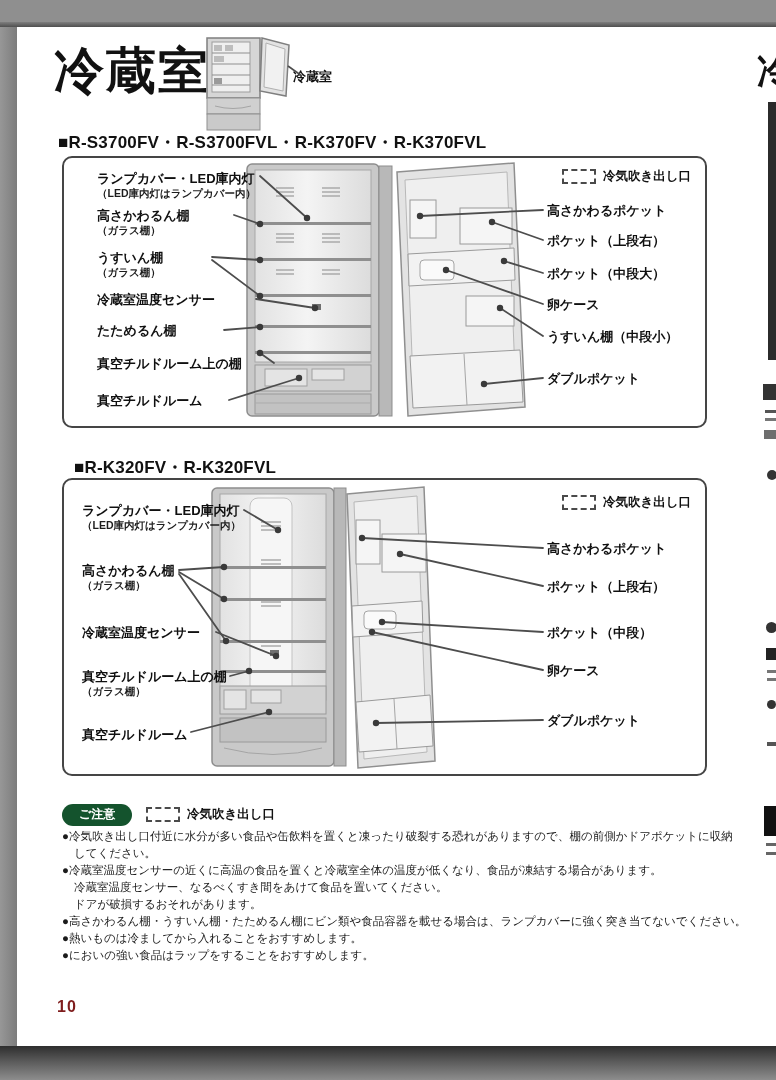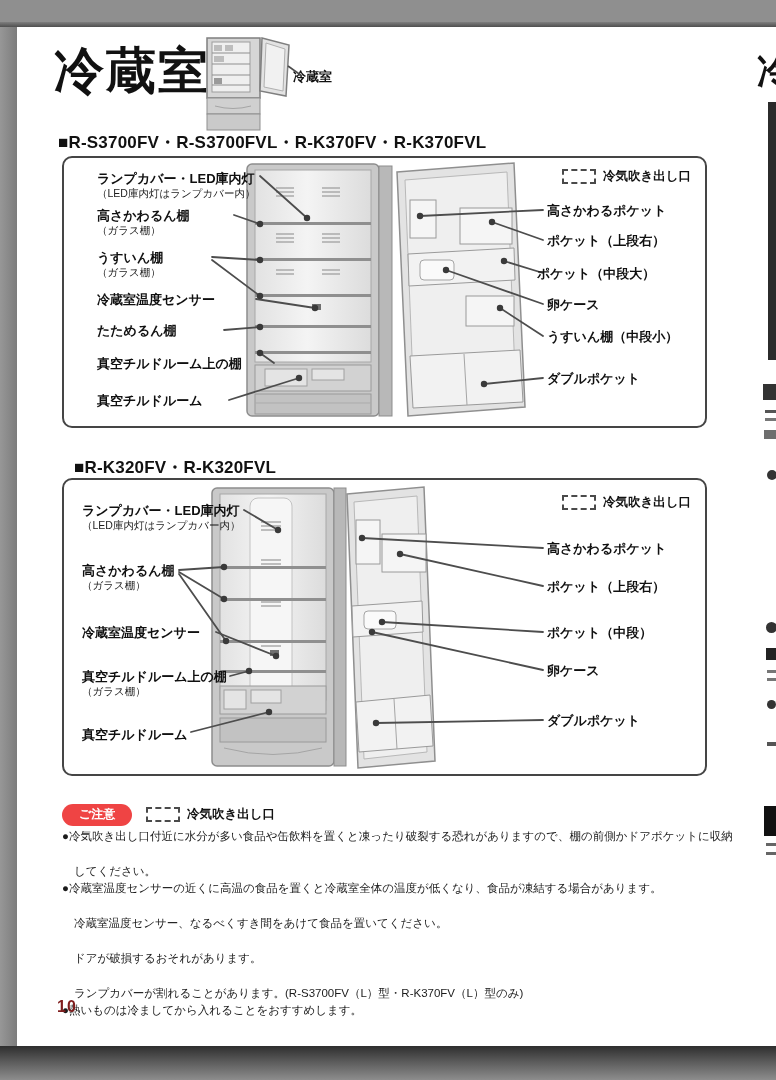--- a/index.html
+++ b/index.html
@@ -19,31 +19,31 @@
   .next-char{left:757px;top:46px;font-size:38px;font-weight:900;z-index:5;white-space:nowrap;}
   
   .page-title{left:54px;top:38px;font-size:50px;font-weight:900;letter-spacing:2px;white-space:nowrap;}
   .icon-callout{left:293px;top:68px;font-size:13px;font-weight:bold;white-space:nowrap;}
   
   .sec-heading{font-size:17px;font-weight:bold;white-space:nowrap;letter-spacing:0.2px;}
   
   .panel{position:absolute;border:2px solid #454545;border-radius:10px;background:#fff;box-sizing:border-box;}
   .panel svg.diagram{position:absolute;left:0;top:0;}
   .lbl{position:absolute;font-size:13px;font-weight:bold;white-space:nowrap;color:#101010;z-index:2;}
-  .sub{position:absolute;font-size:10.5px;font-weight:normal;white-space:nowrap;color:#1c1c1c;z-index:2;}
+  .sub{position:absolute;font-size:10.5px;font-weight:bold;white-space:nowrap;color:#1c1c1c;z-index:2;}
   .legend{position:absolute;display:flex;align-items:center;gap:7px;font-size:12.5px;font-weight:bold;z-index:2;white-space:nowrap;}
   .dashbox{width:30px;height:11px;border:2px dashed #4a4a4a;background:#fff;}
   
-  .note-badge{position:absolute;left:62px;top:804px;background:#ef4444;color:#fff;font-size:12px;font-weight:bold;
+  .note-badge{position:absolute;left:62px;top:804px;background:#14532d;color:#fff;font-size:12px;font-weight:bold;
     padding:2px 17px 3px 17px;border-radius:11px;white-space:nowrap;}
   .note-legend{position:absolute;left:146px;top:806px;display:flex;align-items:center;gap:7px;
     font-size:12.5px;font-weight:bold;white-space:nowrap;}
   .notes-body{position:absolute;left:62px;top:828px;width:662px;font-size:11.5px;line-height:17px;color:#1b1b1b;}
   .notes-body .line{white-space:nowrap;}
-  .notes-body .cont{padding-left:12px;margin-top:18px;}
+  .notes-body .cont{padding-left:12px;}
   .page-number{left:57px;top:998px;font-size:16px;letter-spacing:1px;color:#7f1d1d;font-weight:bold;}
 </style>
 </head>
 <body>
 
 <div class="abs page-title">冷蔵室</div>
 
 <svg class="abs" style="left:205px;top:36px;z-index:1" width="100" height="98" viewBox="0 0 100 98">
   <rect x="2" y="2" width="53" height="60" fill="#d6d6d6" stroke="#7f7f7f" stroke-width="1.5"></rect>
   <rect x="7" y="6" width="38" height="50" fill="#efefef" stroke="#9d9d9d"></rect>
@@ -157,21 +157,21 @@
   <div class="sub" style="left:33px;top:66px">（ガラス棚）</div>
   <div class="lbl" style="left:33px;top:91px">うすいん棚</div>
   <div class="sub" style="left:33px;top:108px">（ガラス棚）</div>
   <div class="lbl" style="left:33px;top:133px">冷蔵室温度センサー</div>
   <div class="lbl" style="left:33px;top:164px">たためるん棚</div>
   <div class="lbl" style="left:33px;top:197px">真空チルドルーム上の棚</div>
   <div class="lbl" style="left:33px;top:234px">真空チルドルーム</div>
 
   <div class="lbl" style="left:483px;top:44px">高さかわるポケット</div>
   <div class="lbl" style="left:483px;top:74px">ポケット（上段右）</div>
-  <div class="lbl" style="left:473px;top:107px">ポケット（中段大）</div>
+  <div class="lbl" style="left:483px;top:107px">ポケット（中段大）</div>
   <div class="lbl" style="left:483px;top:138px">卵ケース</div>
   <div class="lbl" style="left:483px;top:170px">うすいん棚（中段小）</div>
   <div class="lbl" style="left:483px;top:212px">ダブルポケット</div>
 </div>
 
 <div class="abs sec-heading" style="left:74px;top:456px">■R-K320FV・R-K320FVL</div>
 
 <div class="panel" style="left:62px;top:478px;width:645px;height:298px">
   <svg class="diagram" width="641" height="294" viewBox="0 0 641 294">
     <defs>
@@ -273,22 +273,23 @@
   <span class="dashbox"></span>
   <span>冷気吹き出し口</span>
 </div>
 
 <div class="notes-body">
   <div class="line">●冷気吹き出し口付近に水分が多い食品や缶飲料を置くと凍ったり破裂する恐れがありますので、棚の前側かドアポケットに収納</div>
   <div class="line cont">してください。</div>
   <div class="line">●冷蔵室温度センサーの近くに高温の食品を置くと冷蔵室全体の温度が低くなり、食品が凍結する場合があります。</div>
   <div class="line cont">冷蔵室温度センサー、なるべくすき間をあけて食品を置いてください。</div>
   <div class="line cont">ドアが破損するおそれがあります。</div>
-  <div class="line cont">ランプカバーが割れることがあります。(R-S3700FV（L）型・R-K370FV（L）型のみ)</div>
+  <div class="line">●高さかわるん棚・うすいん棚・たためるん棚にビン類や食品容器を載せる場合は、ランプカバーに強く突き当てないでください。</div>
   <div class="line">●熱いものは冷ましてから入れることをおすすめします。</div>
+  <div class="line">●においの強い食品はラップをすることをおすすめします。</div>
 </div>
 
 <div class="abs page-number">10</div>
 
 <div class="abs top-band"></div>
 <div class="abs top-edge"></div>
 <div class="abs left-strip"></div>
 <div class="abs bottom-band"></div>
 
 <div class="abs next-char frag">冷</div>

